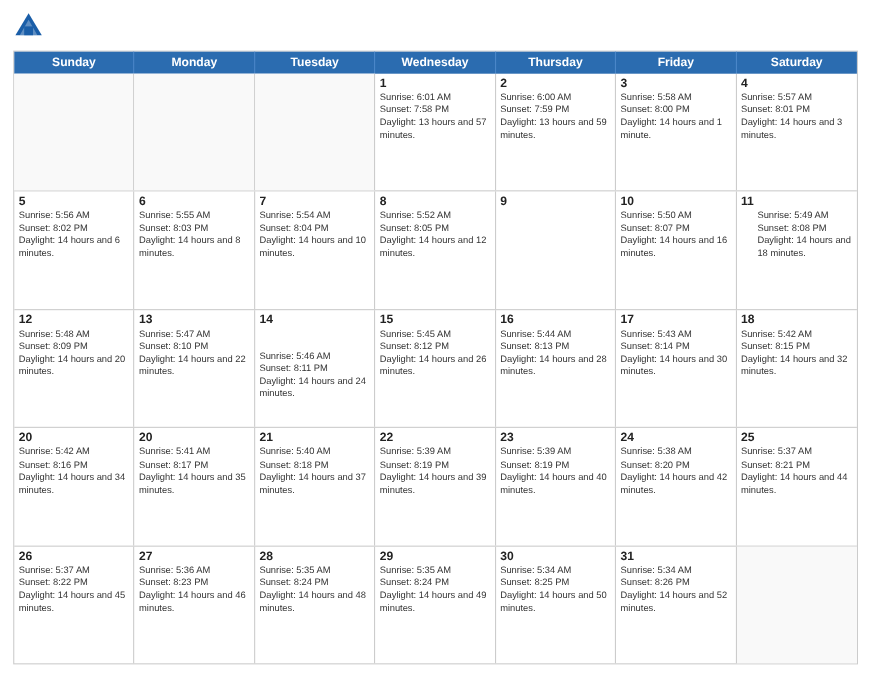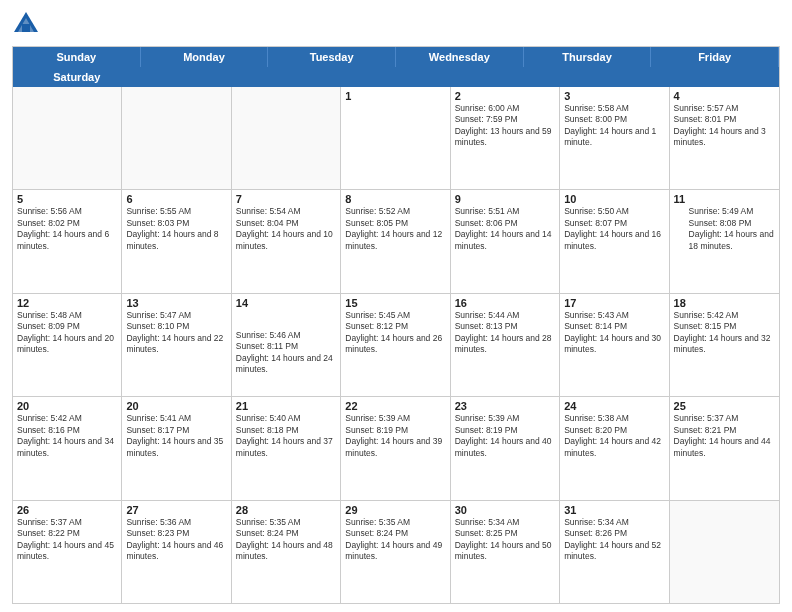--- a/index.html
+++ b/index.html
@@ -53,21 +53,21 @@
       color: #555;
     }
     .calendar {
       flex: 1;
       display: flex;
       flex-direction: column;
       border: 1px solid #ccc;
     }
     .cal-header {
       display: grid;
-      grid-template-columns: repeat(6, 1fr);
+      grid-template-columns: repeat(7, 1fr);
       background: #2b6cb0;
     }
     .cal-header-cell {
       color: #fff;
       font-size: 11px;
       font-weight: bold;
       text-align: center;
       padding: 4px 2px;
       border-right: 1px solid #4a86c8;
     }
@@ -139,20 +139,23 @@
         <div class="cal-header-cell">Friday</div>
         <div class="cal-header-cell">Saturday</div>
       </div>
     <div class="cal-body">
     <div class="cal-row">
           <div class="cal-cell empty"></div>
           <div class="cal-cell empty"></div>
           <div class="cal-cell empty"></div>
           <div class="cal-cell">
             <div class="day-num">1</div>
+            <div class="cell-text" style="white-space: pre-line;">Sunrise: 6:01 AM
+Sunset: 7:58 PM
+Daylight: 13 hours and 57 minutes.</div>
           </div>
           <div class="cal-cell">
             <div class="day-num">2</div>
             <div class="cell-text" style="white-space: pre-line;">Sunrise: 6:00 AM
 Sunset: 7:59 PM
 Daylight: 13 hours and 59 minutes.</div>
           </div>
           <div class="cal-cell">
             <div class="day-num">3</div>
             <div class="cell-text" style="white-space: pre-line;">Sunrise: 5:58 AM
@@ -186,23 +189,20 @@
 Daylight: 14 hours and 10 minutes.</div>
           </div>
           <div class="cal-cell">
             <div class="day-num">8</div>
             <div class="cell-text" style="white-space: pre-line;">Sunrise: 5:52 AM
 Sunset: 8:05 PM
 Daylight: 14 hours and 12 minutes.</div>
           </div>
           <div class="cal-cell">
             <div class="day-num">9</div>
-            <div class="cell-text" style="white-space: pre-line;">Sunrise: 5:51 AM
-Sunset: 8:06 PM
-Daylight: 14 hours and 14 minutes.</div>
           </div>
           <div class="cal-cell">
             <div class="day-num">10</div>
             <div class="cell-text" style="white-space: pre-line;">Sunrise: 5:50 AM
 Sunset: 8:07 PM
 Daylight: 14 hours and 16 minutes.</div>
           </div>
           <div class="cal-cell">
             <div class="day-num">11</div>
             <div class="cell-text" style="white-space: pre-line; margin-left: 15px;">Sunrise: 5:49 AM

